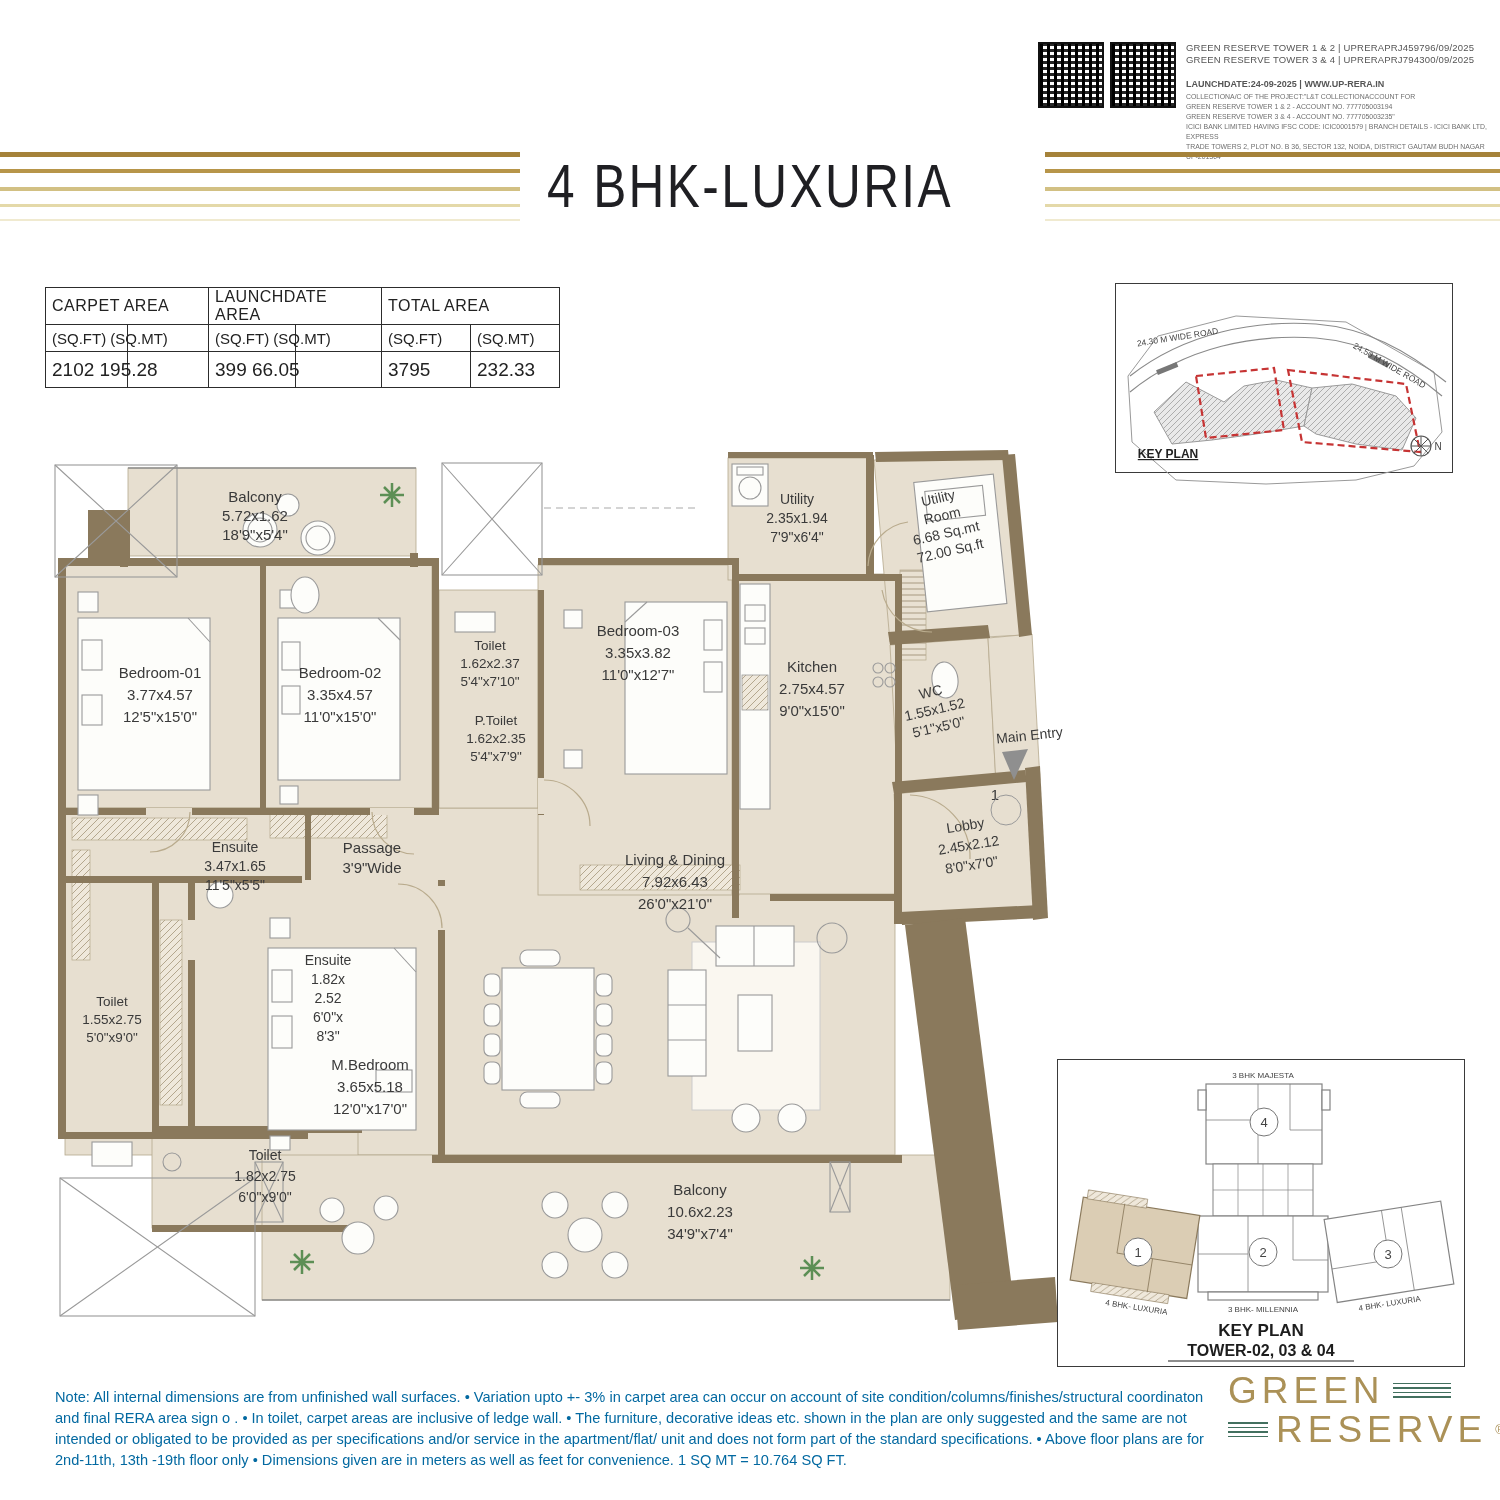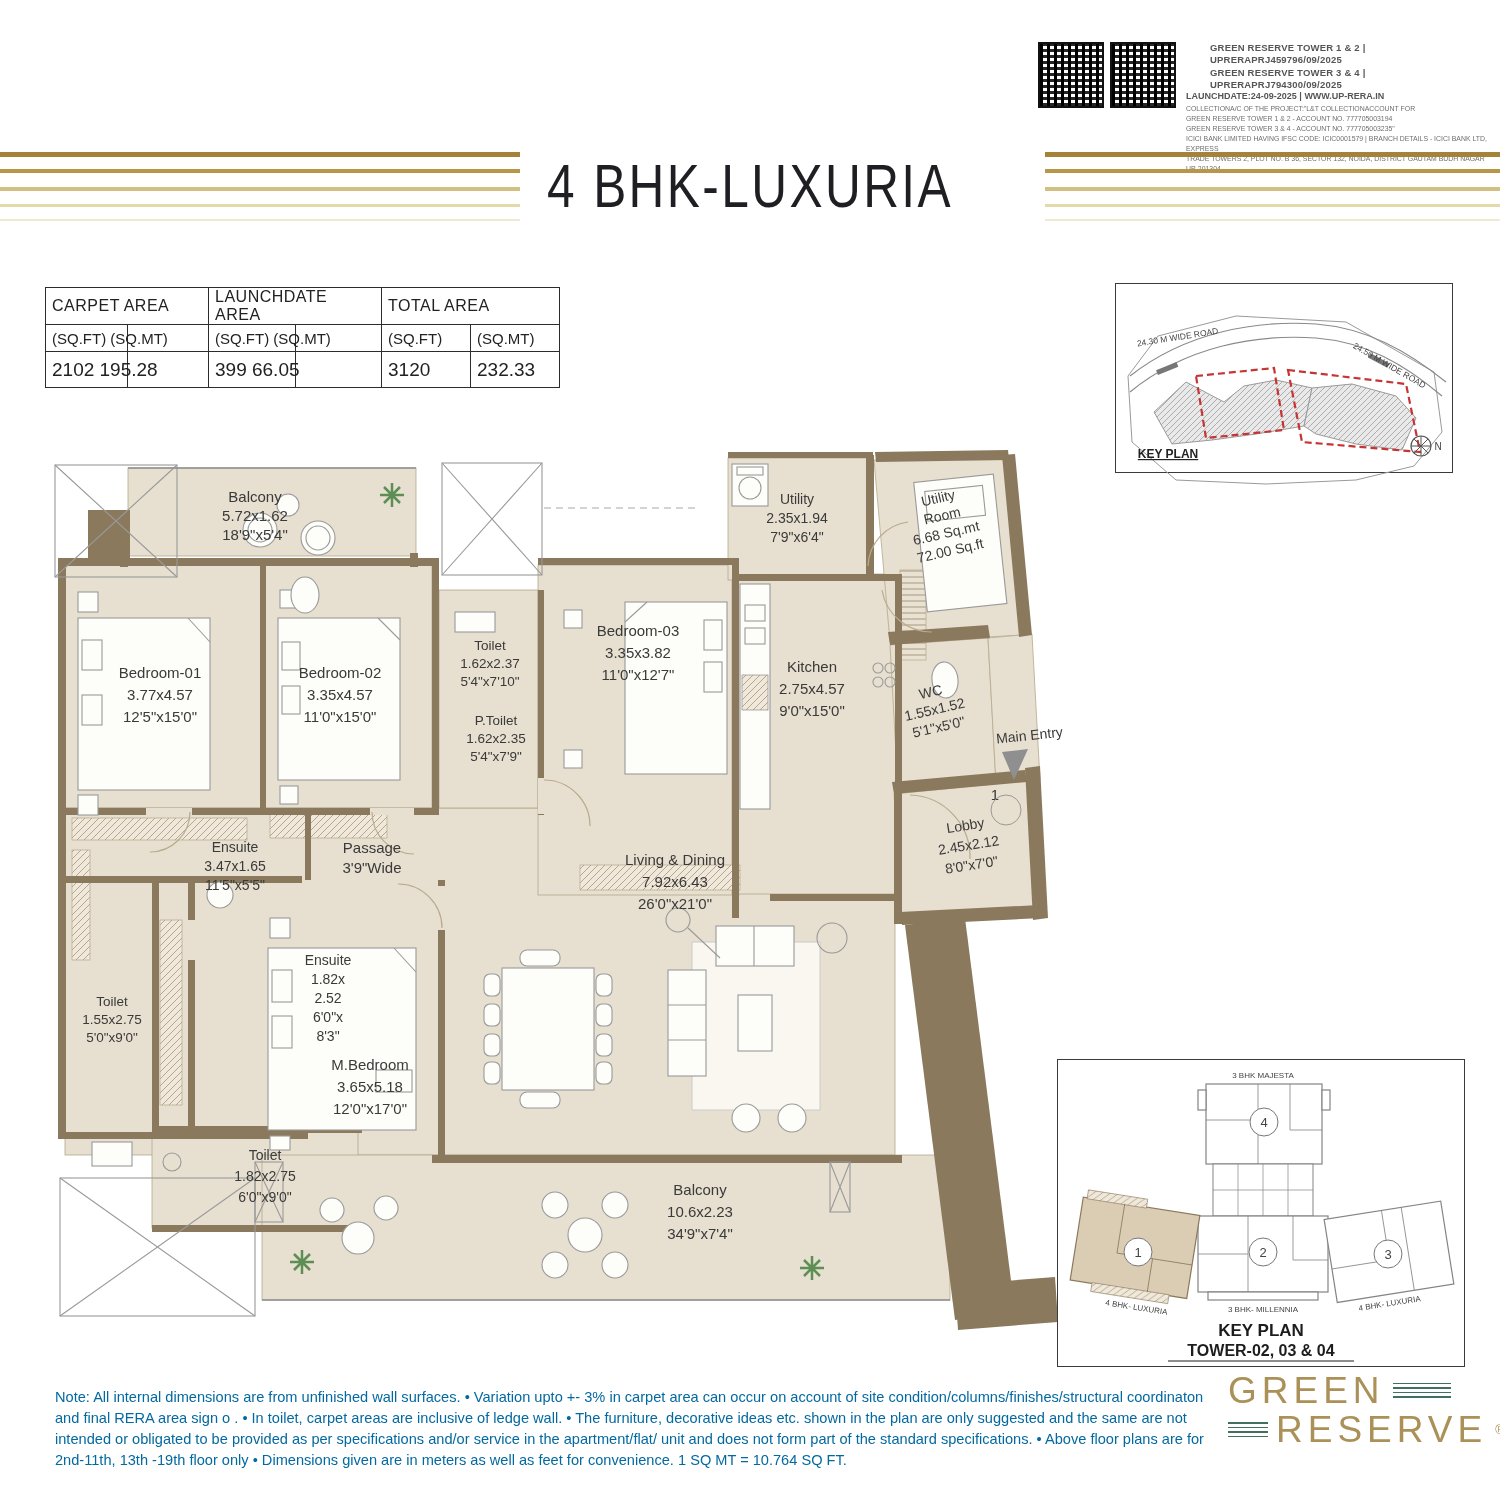--- a/index.html
+++ b/index.html
@@ -4,22 +4,22 @@
 <style>
   html,body{margin:0;padding:0;background:#fff;}
   .page{position:relative;width:1500px;height:1500px;background:#ffffff;overflow:hidden;
         font-family:"Liberation Sans",sans-serif;color:#222;}
   
   .rera{position:absolute;left:1038px;top:42px;display:flex;gap:6px;}
   .qr{width:62px;height:62px;border:2px solid #111;background:
       repeating-linear-gradient(0deg,rgba(0,0,0,.85) 0 3px,transparent 3px 6px),
       repeating-linear-gradient(90deg,#000 0 3px,#fff 3px 7px);}
   .rera-text{width:305px;margin-left:4px;color:#5d5d5d;}
-  .rera-text .big{font-size:9.5px;font-weight:bold;letter-spacing:.2px;line-height:1.3;color:#555;margin-left:24px;}
-  .rera-text .mid{font-size:9px;font-weight:bold;margin-top:0;color:#555;}
+  .rera-text .big{font-size:9.5px;font-weight:normal;letter-spacing:.2px;line-height:1.3;color:#555;}
+  .rera-text .mid{font-size:9px;font-weight:bold;margin-top:12px;color:#555;}
   .rera-text .fine{font-size:6.9px;line-height:1.45;margin-top:3px;color:#6e6e6e;}
   
   .goldlines{position:absolute;top:152px;height:70px;}
   .goldlines.left{left:0;width:520px;}
   .goldlines.right{left:1045px;width:455px;}
   .goldlines div{position:absolute;left:0;right:0;}
   .g1{top:0;height:5px;background:#a5823a;}
   .g2{top:17px;height:4px;background:#b79549;}
   .g3{top:35px;height:4px;background:#d2c083;}
   .g4{top:52px;height:3px;background:#e4d9a9;}
@@ -106,21 +106,21 @@
     </tr>
     <tr>
       <td class="sh splitline" colspan="2">(SQ.FT) (SQ.MT)</td>
       <td class="sh splitline" colspan="2">(SQ.FT) (SQ.MT)</td>
       <td class="sh" style="width:76px">(SQ.FT)</td>
       <td class="sh" style="width:76px">(SQ.MT)</td>
     </tr>
     <tr>
       <td class="vl splitline" colspan="2">2102 195.28</td>
       <td class="vl splitline" colspan="2">399 66.05</td>
-      <td class="vl">3120</td>
+      <td class="vl">3795</td>
       <td class="vl">232.33</td>
     </tr>
   </tbody>
     </table>
 
   <div class="kptop">
     <svg width="336" height="188" viewBox="0 0 336 188">
       <defs>
         <pattern id="bhatch" width="6" height="6" patternUnits="userSpaceOnUse">
           <rect width="6" height="6" fill="#e9e9e9"></rect>

